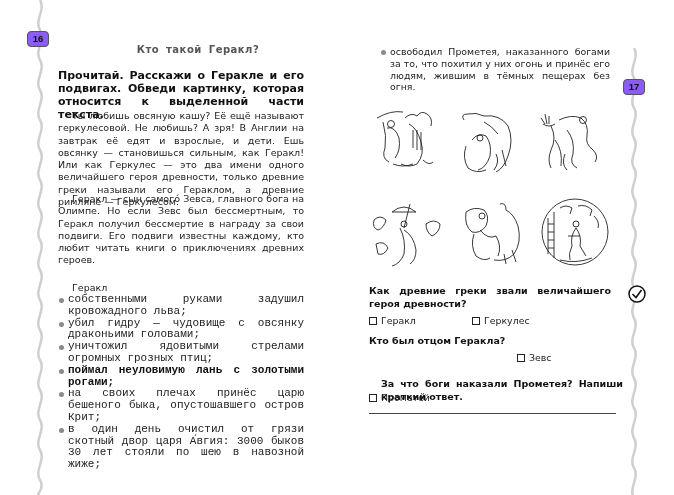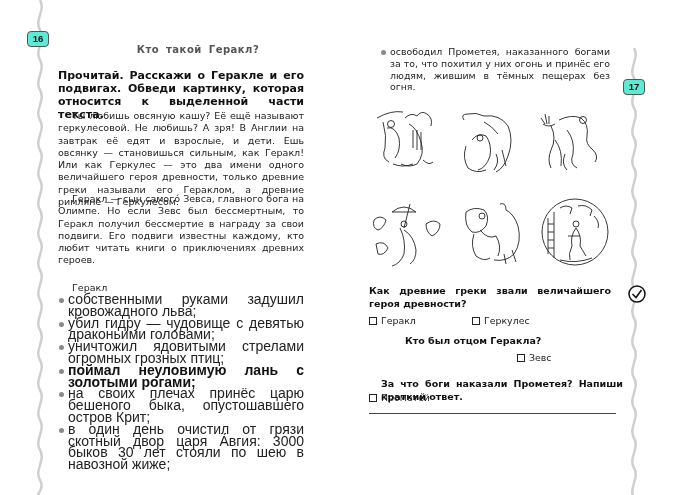--- a/index.html
+++ b/index.html
@@ -9,21 +9,21 @@
   .page { position: absolute; top: 0; height: 495px; }
   .page-left { left: 0; width: 337px; }
   .page-right { left: 337px; width: 337px; margin-top: 48px; }
 
   .wave { position: absolute; top: 0; width: 16px; height: 495px; }
   .wave-left { left: 32px; }
   .wave-right { left: 289px; }
 
   .page-num {
     position: absolute; width: 22px; height: 16px;
-    border: 1.3px solid #555; border-radius: 4px; background: #5eead4;
+    border: 1.3px solid #555; border-radius: 4px; background: #8b5cf6;
     font-family: "Liberation Sans", sans-serif; font-weight: bold; font-size: 9.5px;
     text-align: center; line-height: 14px; color: #111;
   }
   .page-num-left { left: 27px; top: 31px; }
   .page-num-right { left: 286px; top: 31px; }
 
   .title {
     position: absolute; left: 58px; top: 44px; width: 280px; text-align: center;
     font-family: "DejaVu Sans", sans-serif; font-weight: bold; font-size: 10px; color: #555;
     letter-spacing: 0.5px; word-spacing: 3px;
@@ -41,21 +41,21 @@
     text-align: justify; color: #222; hyphens: manual;
   }
   .p1 { top: 110px; text-indent: 14px; }
   .p2 { top: 193px; text-indent: 14px; }
   .label-heracles { position: absolute; left: 72px; top: 282px; font-size: 9.5px; color: #222; }
 
   .bullets { position: absolute; left: 58px; width: 246px; list-style: none; }
   .bullets-left { top: 294px; }
   .bullets li {
     position: relative; padding-left: 10px;
-    font-family: Liberation Sans, sans-serif; font-size: 14px; line-height: 11.8px;
+    font-family: Liberation Mono, monospace; font-size: 11px; line-height: 11.8px;
     text-align: justify; color: #222;
   }
   .bullets li.bold { font-weight: bold; color: #111; }
   .bullet-dot {
     position: absolute; left: 1px; top: 4px; width: 5px; height: 5px; border-radius: 50%;
     background: #8a8a8a;
   }
 
   .bullets-right { left: 380px; top: 46px; width: 230px; position: absolute; list-style: none; }
   .bullets-right li {
@@ -64,21 +64,21 @@
     text-align: justify; color: #222;
   }
 
   .illus { position: absolute; }
   .illus svg { width: 100%; height: 100%; }
 
   .q { position: absolute; left: 369px; width: 242px;
     font-family: "DejaVu Sans", sans-serif; font-weight: bold; font-size: 9.5px; line-height: 12.5px;
     text-align: justify; color: #111; }
   .q1 { top: 285px; }
-  .q2 { top: 335px; margin-left: 36px; }
+  .q2 { top: 335px; }
   .q3 { top: 378px; margin-left: 12px; }
 
   .opt { position: absolute; font-size: 9.4px; color: #222; display: flex; align-items: center; gap: 4px; }
   .box { display: inline-block; width: 8px; height: 8px; border: 1.2px solid #222; background: #fff; }
   .opt1a { left: 369px; top: 315px; }
   .opt1b { left: 472px; top: 315px; }
   .opt2a { left: 369px; top: 352px; margin-top: 40px; }
   .opt2b { left: 472px; top: 352px; padding-left: 45px; }
 
   .answer-line { position: absolute; left: 369px; top: 413px; width: 247px; height: 1px; background: #444; }
@@ -96,21 +96,21 @@
 </div>
 
 <div class="title">Кто такой Геракл?</div>
 <div class="instr">Прочитай. Расскажи о Геракле и его подвигах. Обведи картинку, которая относится к выделенной части текста.</div>
 <div class="body-text p1">Ты любишь овсяную кашу? Её ещё называют геркулесовой. Не любишь? А зря! В Англии на завтрак её едят и взрослые, и дети. Ешь овсянку — становишься сильным, как Геракл! Или как Геркулес — это два имени одного величайшего героя древности, только древние греки называли его Гераклом, а древние римляне — Геркулесом.</div>
 <div class="body-text p2">Геракл — сын самого́ Зевса, главного бога на Олимпе. Но если Зевс был бессмертным, то Геракл получил бессмертие в награду за свои подвиги. Его подвиги известны каждому, кто любит читать книги о приключениях древних героев.</div>
 <div class="label-heracles">Геракл</div>
 
 <ul class="bullets bullets-left">
   <li><span class="bullet-dot"></span><span>собственными руками задушил кровожадного льва;</span></li>
-  <li><span class="bullet-dot"></span><span>убил гидру — чудовище с девятью драконьими головами;</span></li>
+  <li><span class="bullet-dot"></span><span>убил гидру — чудовище с овсянку драконьими головами;</span></li>
   <li><span class="bullet-dot"></span><span>уничтожил ядовитыми стрелами огромных грозных птиц;</span></li>
   <li class="bold"><span class="bullet-dot"></span><span>поймал неуловимую лань с золотыми рогами;</span></li>
   <li><span class="bullet-dot"></span><span>на своих плечах принёс царю бешеного быка, опустошавшего остров Крит;</span></li>
   <li><span class="bullet-dot"></span><span>в один день очистил от грязи скотный двор царя А́вгия: 3000 быков 30 лет стояли по шею в навозной жиже;</span></li>
 </ul>
 
 <div class="page page-right">
   <svg class="wave wave-right" viewBox="0 0 16 495" preserveAspectRatio="none">
     <path d="M8 0 C 14 10, 2 20, 8 30 C 14 40, 2 50, 8 60 C 14 70, 2 80, 8 90 C 14 100, 2 110, 8 120 C 14 130, 2 140, 8 150 C 14 160, 2 170, 8 180 C 14 190, 2 200, 8 210 C 14 220, 2 230, 8 240 C 14 250, 2 260, 8 270 C 14 280, 2 290, 8 300 C 14 310, 2 320, 8 330 C 14 340, 2 350, 8 360 C 14 370, 2 380, 8 390 C 14 400, 2 410, 8 420 C 14 430, 2 440, 8 450 C 14 460, 2 470, 8 480 C 14 490, 2 495, 8 495" fill="none" stroke="#cfcfcf" stroke-width="2.5"></path>
   </svg>

